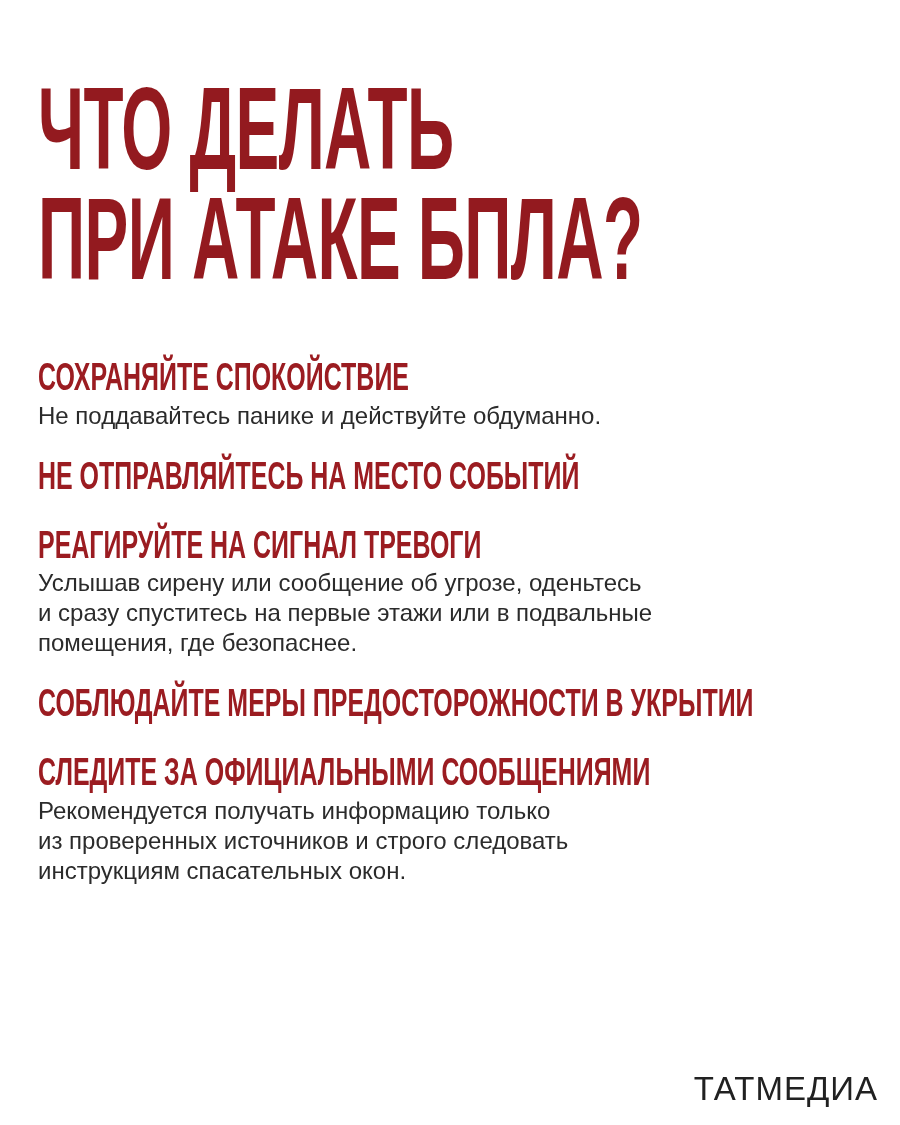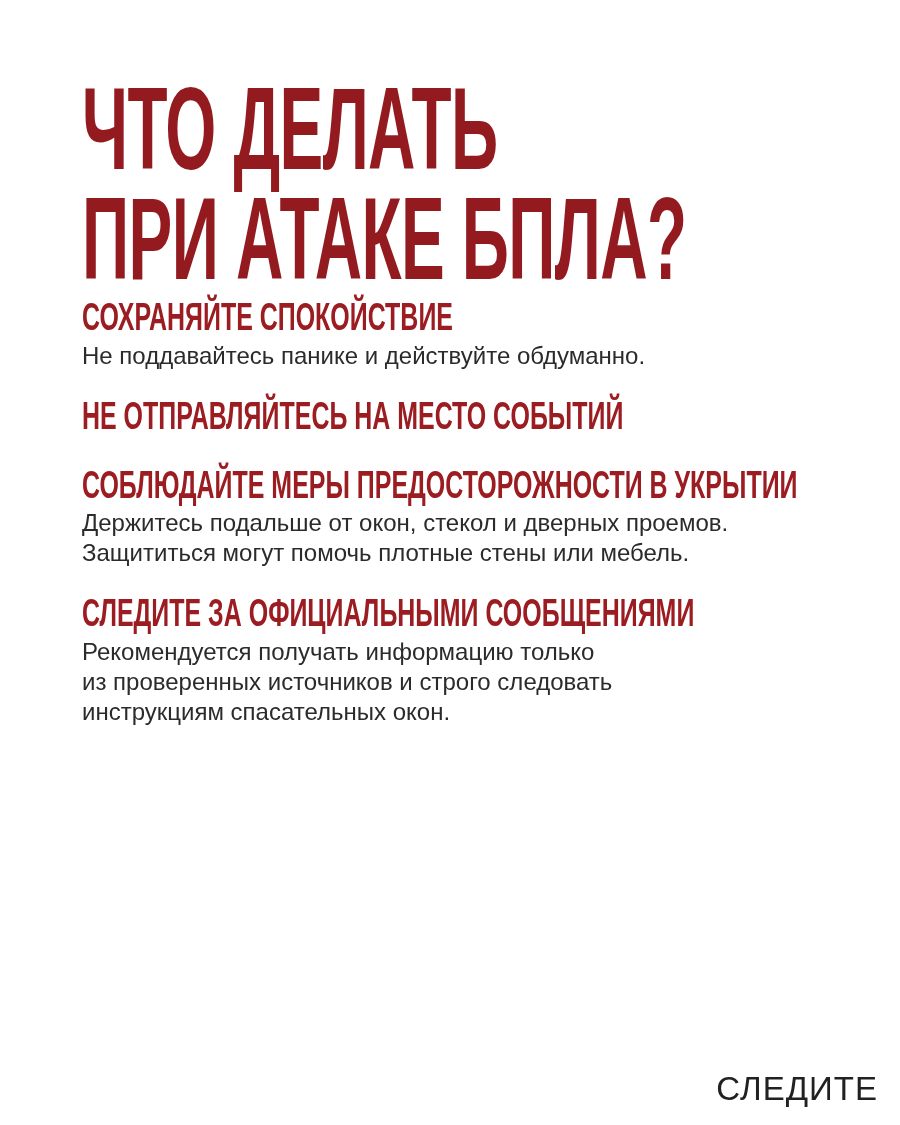--- a/index.html
+++ b/index.html
@@ -10,38 +10,39 @@
   }
   .page {
     position: relative;
     width: 900px;
     height: 1125px;
     background: #ffffff;
     overflow: hidden;
     font-family: "Liberation Sans", "DejaVu Sans", sans-serif;
   }
   .content {
-    padding: 74px 30px 0 82px;
+    padding: 74px 30px 0 38px;
   }
   
   .title {
     margin: 0;
     color: #931a1f;
     font-size: 116px;
     font-weight: 700;
     line-height: 110px;
     letter-spacing: -1px;
     transform: scaleX(0.565);
     transform-origin: left top;
     white-space: nowrap;
   }
   .title .line {
     display: block;
   }
   .sections {
+    margin-top: 60px;
   }
   .section {
     margin: 0 0 22px 0;
   }
   .heading {
     margin: 0;
     color: #9b1c21;
     font-size: 39px;
     font-weight: 700;
     line-height: 1.2;
@@ -83,31 +84,35 @@
 
       <div class="section">
         <h2 class="heading">СОХРАНЯЙТЕ СПОКОЙСТВИЕ</h2>
         <p class="body">Не поддавайтесь панике и действуйте обдуманно.</p>
       </div>
 
       <div class="section">
         <h2 class="heading">НЕ ОТПРАВЛЯЙТЕСЬ НА МЕСТО СОБЫТИЙ</h2>
       </div>
 
+      <div class="section">
+        <h2 class="heading">РЕАГИРУЙТЕ НА СИГНАЛ ТРЕВОГИ</h2>
+        <p class="body">Услышав сирену или сообщение об угрозе, оденьтесь
+и сразу спуститесь на первые этажи или в подвальные
+помещения, где безопаснее.</p>
+      </div>
 
       <div class="section">
         <h2 class="heading">СОБЛЮДАЙТЕ МЕРЫ ПРЕДОСТОРОЖНОСТИ В УКРЫТИИ</h2>
-        <p class="body">Держитесь подальше от окон, стекол и дверных проемов.
-Защититься могут помочь плотные стены или мебель.</p>
       </div>
 
       <div class="section">
         <h2 class="heading">СЛЕДИТЕ ЗА ОФИЦИАЛЬНЫМИ СООБЩЕНИЯМИ</h2>
         <p class="body">Рекомендуется получать информацию только
 из проверенных источников и строго следовать
 инструкциям спасательных окон.</p>
       </div>
 
     </div>
   </div>
 
-  <div class="brand">СЛЕДИТЕ</div>
+  <div class="brand">ТАТМЕДИА</div>
 </div>
 
 </body></html>

